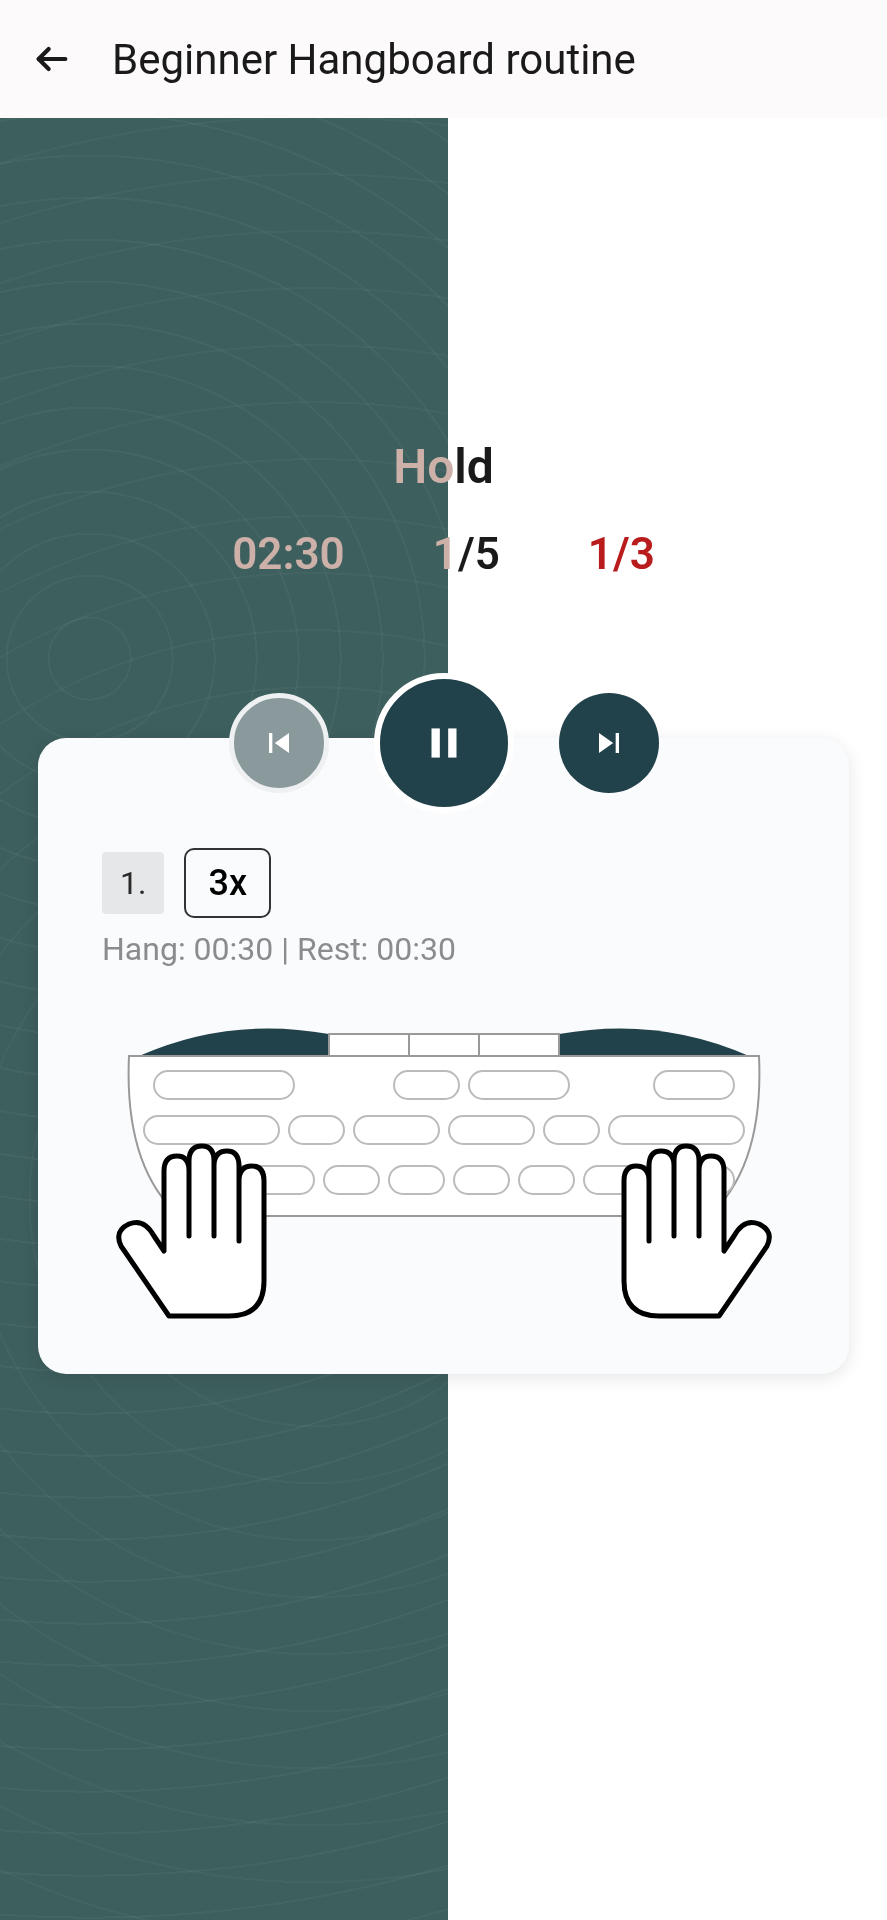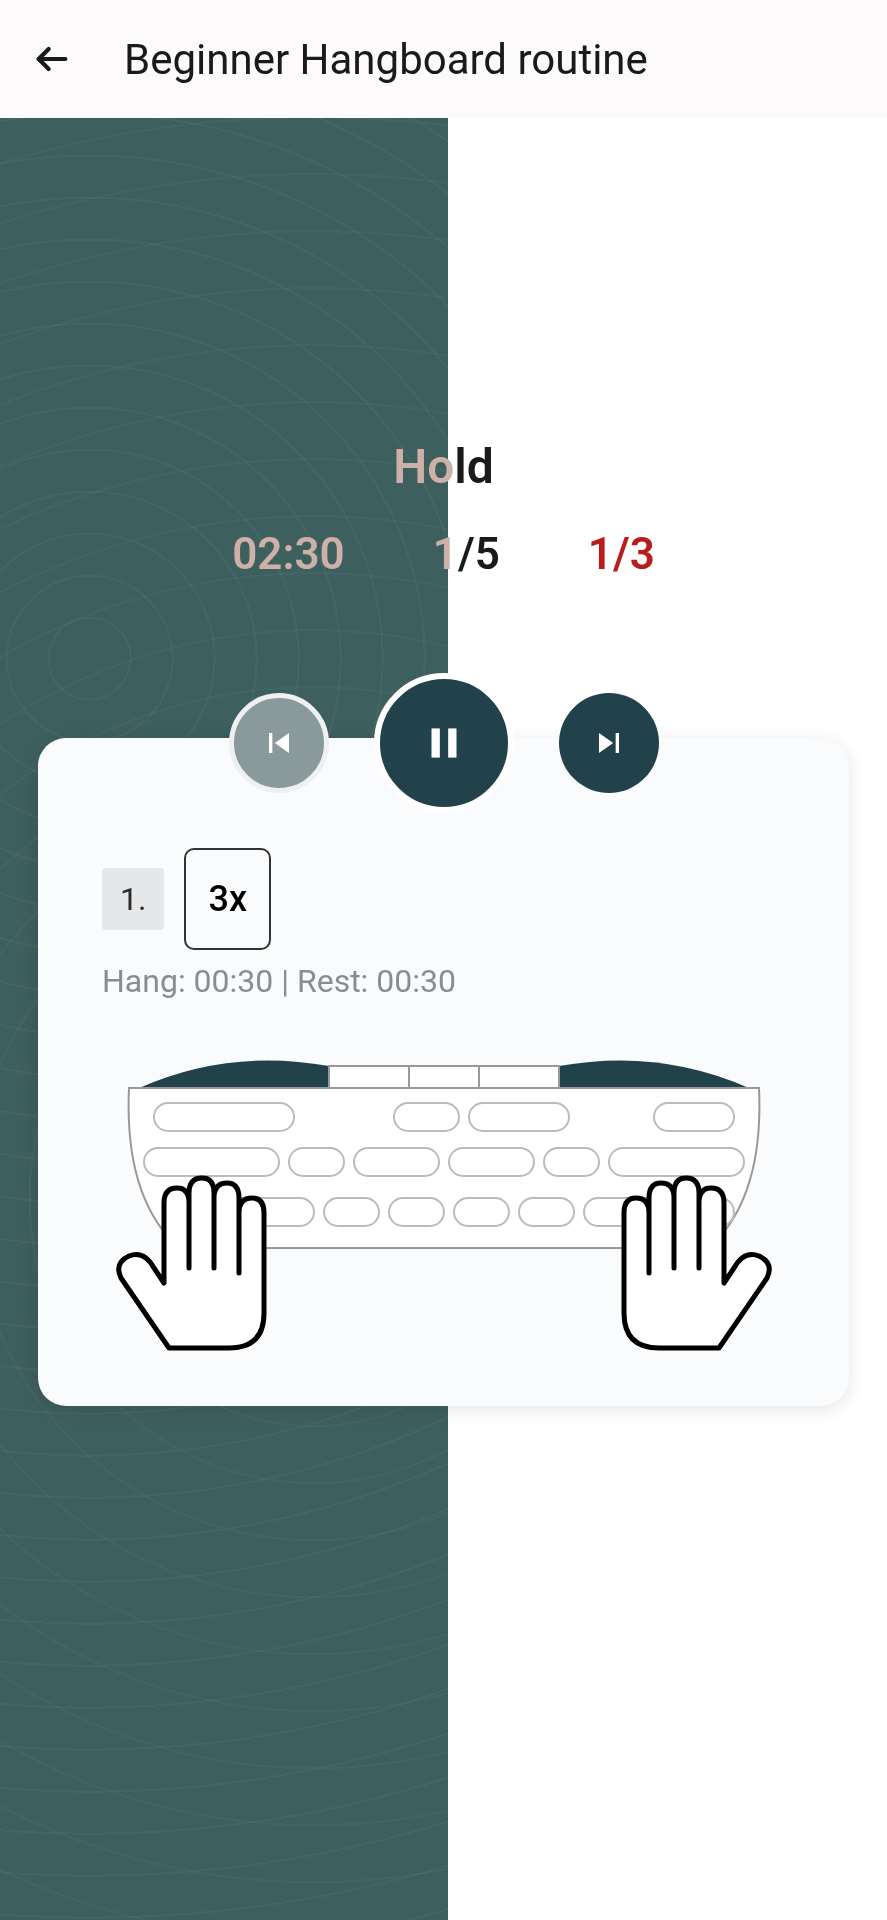--- a/index.html
+++ b/index.html
@@ -1,18 +1,18 @@
 <!DOCTYPE html>
 <html><head>
 <meta charset="utf-8">
 <style>
   * { box-sizing: border-box; margin: 0; padding: 0; }
   html, body { width: 887px; height: 1920px; font-family: -apple-system, Roboto, sans-serif; background: #fff; overflow: hidden; }
   .app { width: 887px; height: 1920px; position: relative; background: #fdfafc; }
-  .header { height: 118px; display: flex; align-items: center; padding: 0 28px; gap: 48px; background: #fdfafc; }
+  .header { height: 118px; display: flex; align-items: center; padding: 0 28px; gap: 36px; background: #fdfafc; }
   .back-btn { width: 48px; height: 48px; display: flex; align-items: center; justify-content: center; cursor: pointer; }
   .title { font-size: 42px; font-weight: 400; color: #1a1a1a; }
   .main { position: relative; height: calc(1920px - 118px); overflow: hidden; }
   .bg-left { position: absolute; left: 0; top: 0; width: 448px; height: 100%; background: #3d5f5e; background-image:
     repeating-radial-gradient(circle at 20% 30%, transparent 0, transparent 40px, rgba(255,255,255,0.04) 40px, rgba(255,255,255,0.04) 42px),
     repeating-radial-gradient(circle at 70% 60%, transparent 0, transparent 55px, rgba(255,255,255,0.03) 55px, rgba(255,255,255,0.03) 57px);
   }
   .bg-right { position: absolute; left: 448px; top: 0; right: 0; height: 100%; background: #ffffff; }
   .timer { position: absolute; top: 40px; left: 0; width: 100%; text-align: center; font-size: 200px; font-weight: 400; letter-spacing: -4px; line-height: 1; }
   .timer .mm { color: #cdb0a8; }
@@ -29,21 +29,21 @@
   .stat-right { color: #b91c1c; }
   .controls { position: absolute; top: 555px; left: 0; width: 100%; display: flex; justify-content: center; align-items: center; gap: 45px; z-index: 5; }
   .ctrl { border-radius: 50%; display: flex; align-items: center; justify-content: center; cursor: pointer; }
   .ctrl-prev { width: 100px; height: 100px; background: #8a9a9c; border: 5px solid #eef0f2; }
   .ctrl-pause { width: 140px; height: 140px; background: #21414b; border: 6px solid #fff; }
   .ctrl-next { width: 100px; height: 100px; background: #21414b; }
   .card { position: absolute; top: 620px; left: 38px; right: 38px; background: #fafbfc; border-radius: 28px; box-shadow: 0 4px 18px rgba(0,0,0,0.10); padding: 110px 64px 48px 64px; z-index: 3; }
   .ex-head { display: flex; align-items: center; gap: 20px; }
   .ex-num { background: #e6e7e8; padding: 12px 18px; font-size: 32px; color: #2a2a2a; border-radius: 4px; }
   .ex-name { font-size: 40px; font-weight: 600; color: #1a1a1a; flex: 1; }
-  .ex-reps { font-size: 36px; font-weight: 500; border: 2px solid #333; border-radius: 10px; padding: 28px 22px; cursor: pointer; }
+  .ex-reps { font-size: 36px; font-weight: 500; border: 2px solid #333; border-radius: 10px; padding: 12px 22px; cursor: pointer; }
   .ex-sub { font-size: 32px; color: #8a8d8f; margin-top: 12px; }
   .board-wrap { margin-top: 48px; display: flex; justify-content: center; }
 </style>
 </head>
 <body>
 
 <div class="app">
   <div class="header">
     <div class="back-btn">
       <svg width="40" height="40" viewBox="0 0 24 24" fill="none" stroke="#1a1a1a" stroke-width="2.5" stroke-linecap="round" stroke-linejoin="round">

